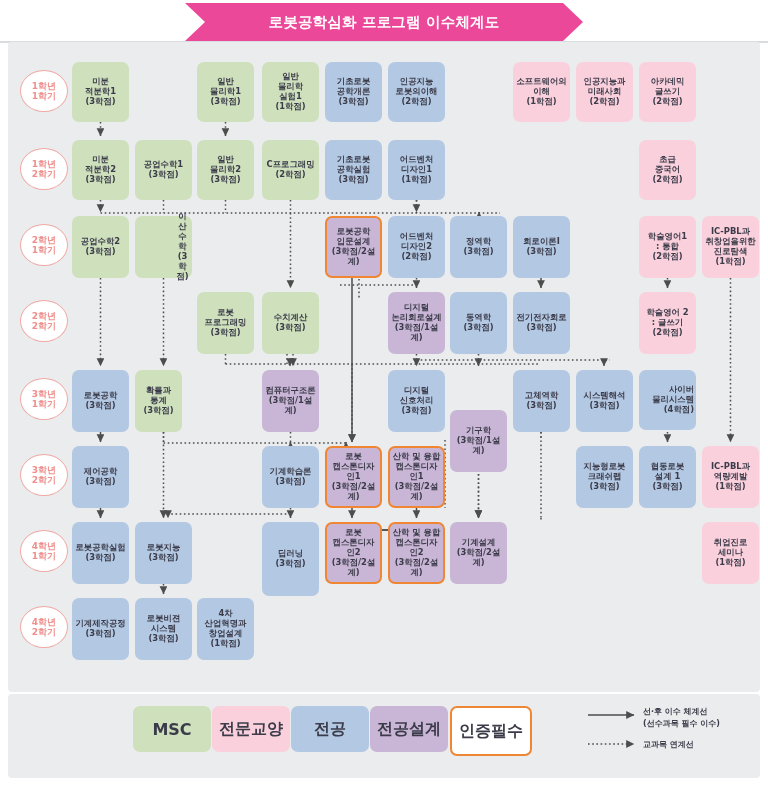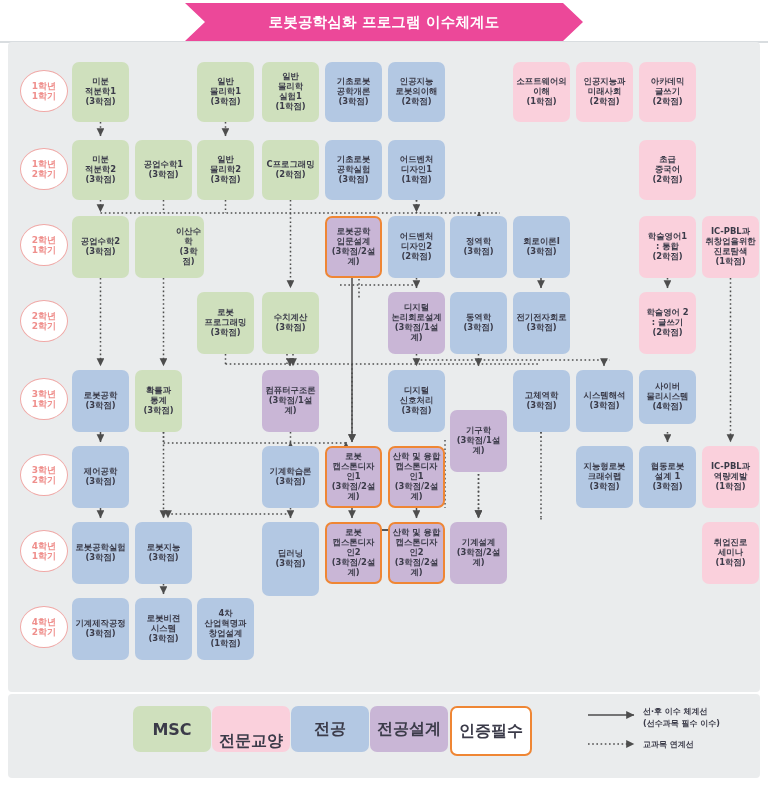--- a/index.html
+++ b/index.html
@@ -287,21 +287,21 @@
       </div>
       <div class="node t-liberal" style="left: 639px; top: 140px; width: 57px; height: 60px;">
         <span>초급</span>
         <span>중국어</span>
         <span class="cr">(2학점)</span>
       </div>
       <div class="node t-msc" style="left: 72px; top: 216px; width: 57px; height: 62px;">
         <span>공업수학2</span>
         <span class="cr">(3학점)</span>
       </div>
-      <div class="node t-msc" style="left: 135px; top: 216px; width: 69px; height: 62px; padding-left: 40px;">
+      <div class="node t-msc" style="left: 135px; top: 216px; width: 57px; height: 62px; padding-left: 40px;">
         <span>이산수학</span>
         <span class="cr">(3학점)</span>
       </div>
       <div class="node t-design t-req" style="left: 325px; top: 216px; width: 57px; height: 62px;">
         <span>로봇공학</span>
         <span>입문설계</span>
         <span class="cr">(3학점/2설계)</span>
       </div>
       <div class="node t-major" style="left: 388px; top: 216px; width: 57px; height: 62px;">
         <span>어드벤처</span>
@@ -377,21 +377,21 @@
         <span class="cr">(3학점/1설계)</span>
       </div>
       <div class="node t-major" style="left: 513px; top: 370px; width: 57px; height: 62px;">
         <span>고체역학</span>
         <span class="cr">(3학점)</span>
       </div>
       <div class="node t-major" style="left: 576px; top: 370px; width: 57px; height: 62px;">
         <span>시스템해석</span>
         <span class="cr">(3학점)</span>
       </div>
-      <div class="node t-major" style="left: 639px; top: 370px; width: 57px; height: 54px;">
+      <div class="node t-major" style="left: 639px; top: 370px; width: 57px; height: 60px; align-items: flex-end;">
         <span>사이버</span>
         <span>물리시스템</span>
         <span class="cr">(4학점)</span>
       </div>
       <div class="node t-major" style="left: 72px; top: 446px; width: 57px; height: 62px;">
         <span>제어공학</span>
         <span class="cr">(3학점)</span>
       </div>
       <div class="node t-major" style="left: 262px; top: 446px; width: 57px; height: 62px;">
         <span>기계학습론</span>
@@ -468,21 +468,21 @@
         <span>창업설계</span>
         <span class="cr">(1학점)</span>
       </div>
     </div>
 
 
   <div id="legend-boxes">
       <div class="lg-box t-msc" style="left: 133px; top: 706px;">
         <span>MSC</span>
       </div>
-      <div class="lg-box t-liberal" style="left: 212px; top: 706px; align-items: flex-end;">
+      <div class="lg-box t-liberal" style="left: 212px; top: 706px;">
         <span>전문교양</span>
       </div>
       <div class="lg-box t-major" style="left: 291px; top: 706px;">
         <span>전공</span>
       </div>
       <div class="lg-box t-design" style="left: 370px; top: 706px;">
         <span>전공설계</span>
       </div>
       <div class="lg-box  t-req" style="left: 450px; top: 706px;">
         <span>인증필수</span>

